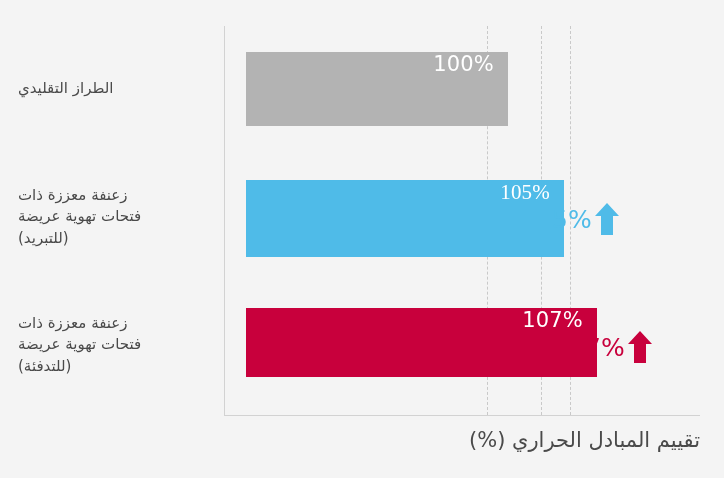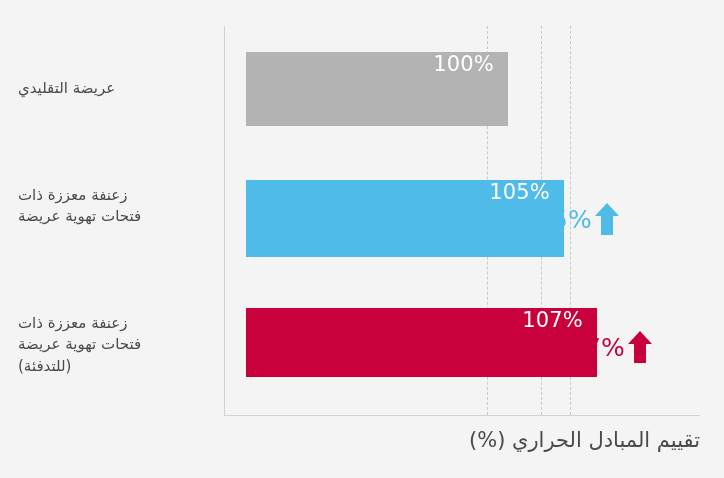--- a/index.html
+++ b/index.html
@@ -155,21 +155,21 @@
   <div class="gridline" style="left:541px;"></div>
   <div class="gridline" style="left:570px;"></div>
 
   <div class="axis-y-line"></div>
   <div class="axis-x-line"></div>
 
   <div class="bar bar-traditional" style="width:262px;">
     <span class="bar-value">100%</span>
   </div>
 
-  <div class="bar bar-cooling" style="width:318px;">
+  <div class="bar bar-cooling" style="width:318px;font-family:Liberation Serif, serif;">
     <span class="bar-value">105%</span>
   </div>
 
   <div class="bar bar-heating" style="width:351px;">
     <span class="bar-value">107%</span>
   </div>
 
   <div class="delta delta-cooling">
     <span class="delta-text">5%</span>
     <svg class="delta-arrow" viewBox="0 0 26 34">
@@ -178,26 +178,27 @@
   </div>
 
   <div class="delta delta-heating">
     <span class="delta-text">7%</span>
     <svg class="delta-arrow" viewBox="0 0 26 34">
       <polygon points="13,1 25,14 19,14 19,33 7,33 7,14 1,14" fill="#c8003c"></polygon>
     </svg>
   </div>
 
   <div class="cat-label cat-label-traditional">
-    <span class="line">عريضة التقليدي</span>
+    <span class="line">الطراز التقليدي</span>
   </div>
 
   <div class="cat-label cat-label-cooling">
     <span class="line">زعنفة معززة ذات</span>
     <span class="line">فتحات تهوية عريضة</span>
+    <span class="line">(للتبريد)</span>
   </div>
 
   <div class="cat-label cat-label-heating">
     <span class="line">زعنفة معززة ذات</span>
     <span class="line">فتحات تهوية عريضة</span>
     <span class="line">(للتدفئة)</span>
   </div>
 
   <div class="axis-title">تقييم المبادل الحراري (%)</div>
 

